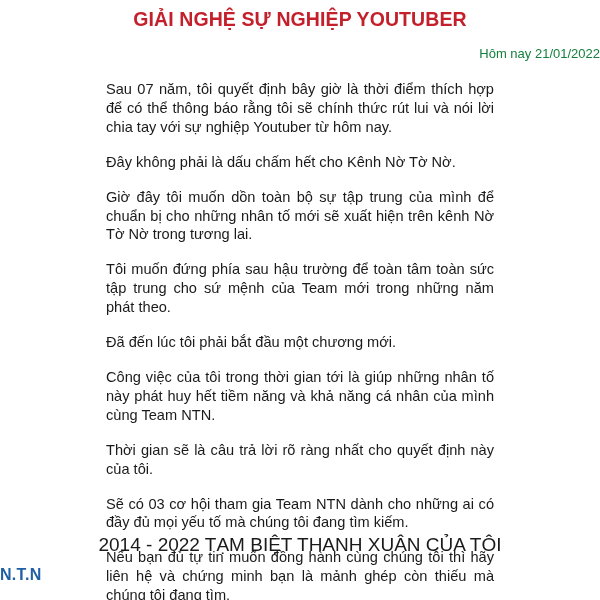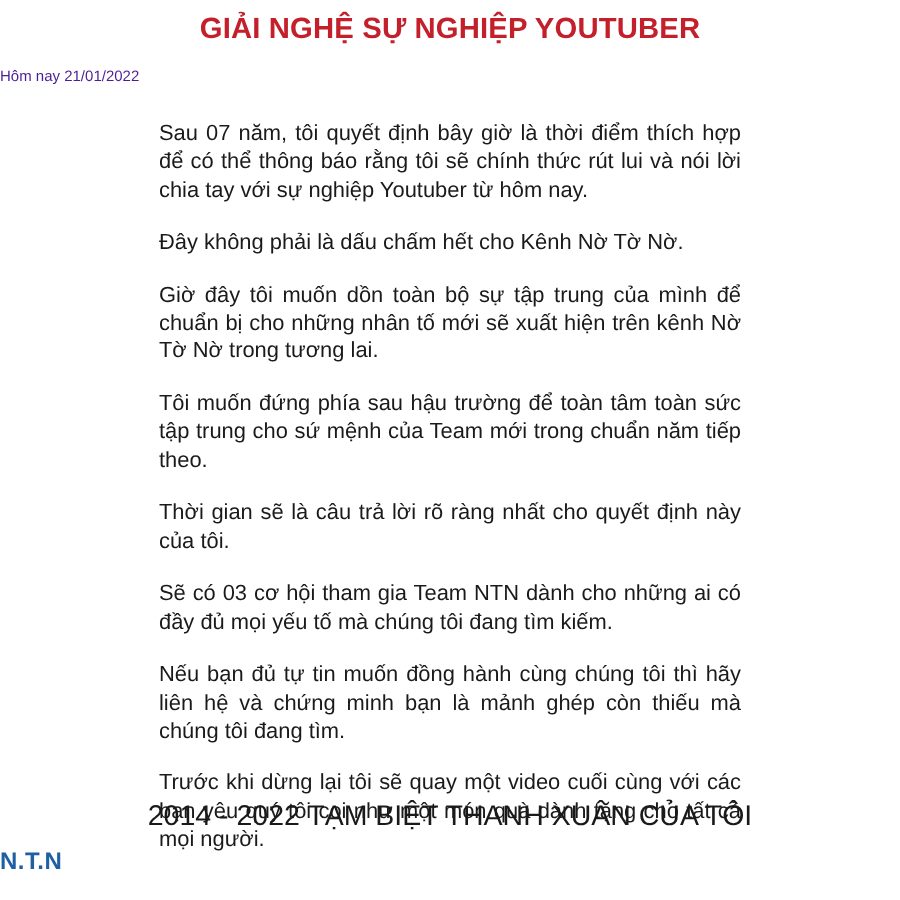--- a/index.html
+++ b/index.html
@@ -29,23 +29,23 @@
       font-weight: bold;
       font-size: 19.5px;
       color: #c4202b;
       letter-spacing: 0.1px;
     }
     .date {
       position: absolute;
       top: 46px;
       left: 0;
       width: 600px;
-      text-align: left;
-      font-size: 10px;
-      color: #4c1d95;
+      text-align: right;
+      font-size: 13px;
+      color: #15803d;
     }
     .body-text {
       position: absolute;
       top: 64px;
       left: 90px;
       width: 420px;
       font-size: 14.6px;
       line-height: 18.9px;
       color: #1a1a1a;
     }
@@ -79,21 +79,23 @@
 <body>
 
 <div class="page">
   <div class="title">GIẢI NGHỆ SỰ NGHIỆP YOUTUBER</div>
   <div class="date">Hôm nay 21/01/2022</div>
 
   <div class="body-text">
     <p>Sau 07 năm, tôi quyết định bây giờ là thời điểm thích hợp để có thể thông báo rằng tôi sẽ chính thức rút lui và nói lời chia tay với sự nghiệp Youtuber từ hôm nay.</p>
     <p>Đây không phải là dấu chấm hết cho Kênh Nờ Tờ Nờ.</p>
     <p>Giờ đây tôi muốn dồn toàn bộ sự tập trung của mình để chuẩn bị cho những nhân tố mới sẽ xuất hiện trên kênh Nờ Tờ Nờ trong tương lai.</p>
-    <p>Tôi muốn đứng phía sau hậu trường để toàn tâm toàn sức tập trung cho sứ mệnh của Team mới trong chuẩn năm tiếp theo.</p>
+    <p>Tôi muốn đứng phía sau hậu trường để toàn tâm toàn sức tập trung cho sứ mệnh của Team mới trong những năm phát theo.</p>
+    <p>Đã đến lúc tôi phải bắt đầu một chương mới.</p>
+    <p>Công việc của tôi trong thời gian tới là giúp những nhân tố này phát huy hết tiềm năng và khả năng cá nhân của mình cùng Team NTN.</p>
     <p>Thời gian sẽ là câu trả lời rõ ràng nhất cho quyết định này của tôi.</p>
     <p>Sẽ có 03 cơ hội tham gia Team NTN dành cho những ai có đầy đủ mọi yếu tố mà chúng tôi đang tìm kiếm.</p>
     <p>Nếu bạn đủ tự tin muốn đồng hành cùng chúng tôi thì hãy liên hệ và chứng minh bạn là mảnh ghép còn thiếu mà chúng tôi đang tìm.</p>
     <p>Trước khi dừng lại tôi sẽ quay một video cuối cùng với các bạn yêu quý tôi coi như một món quà dành tặng cho tất cả mọi người.</p>
 
   </div>
 
   <div class="closing">2014 - 2022 TẠM BIỆT THANH XUÂN CỦA TÔI</div>
   <div class="signature">N.T.N</div>
 </div>

